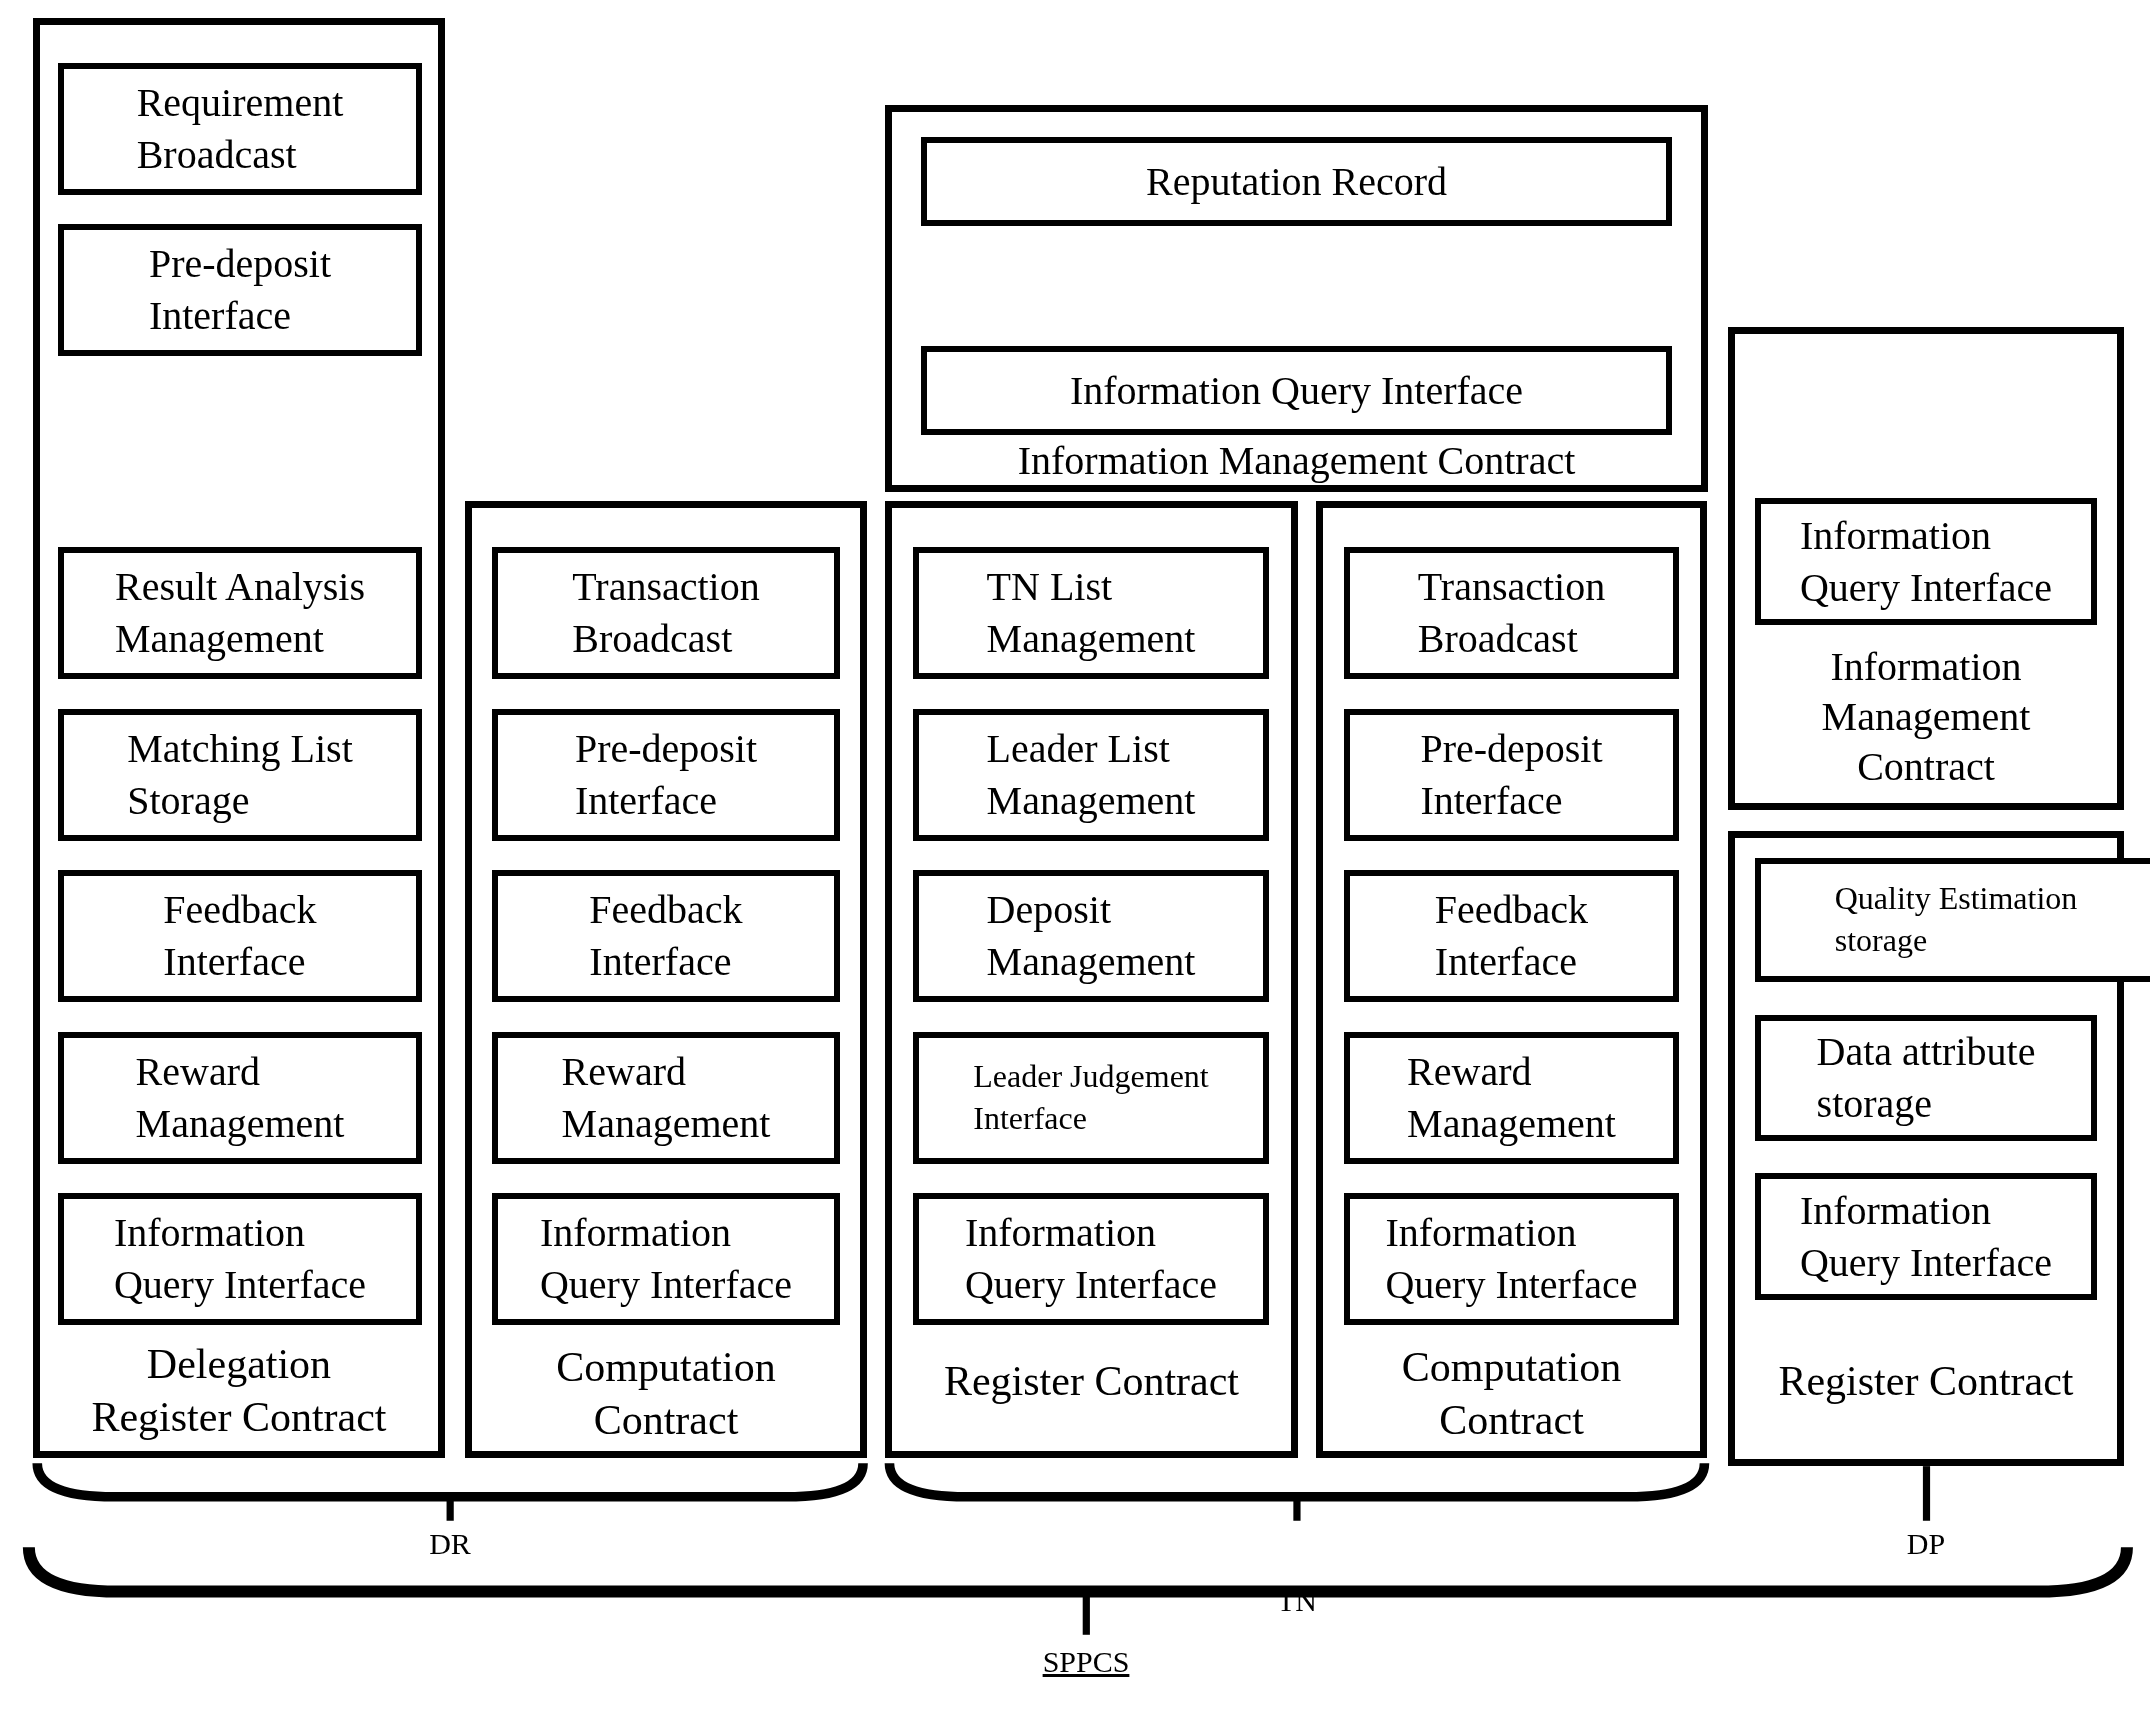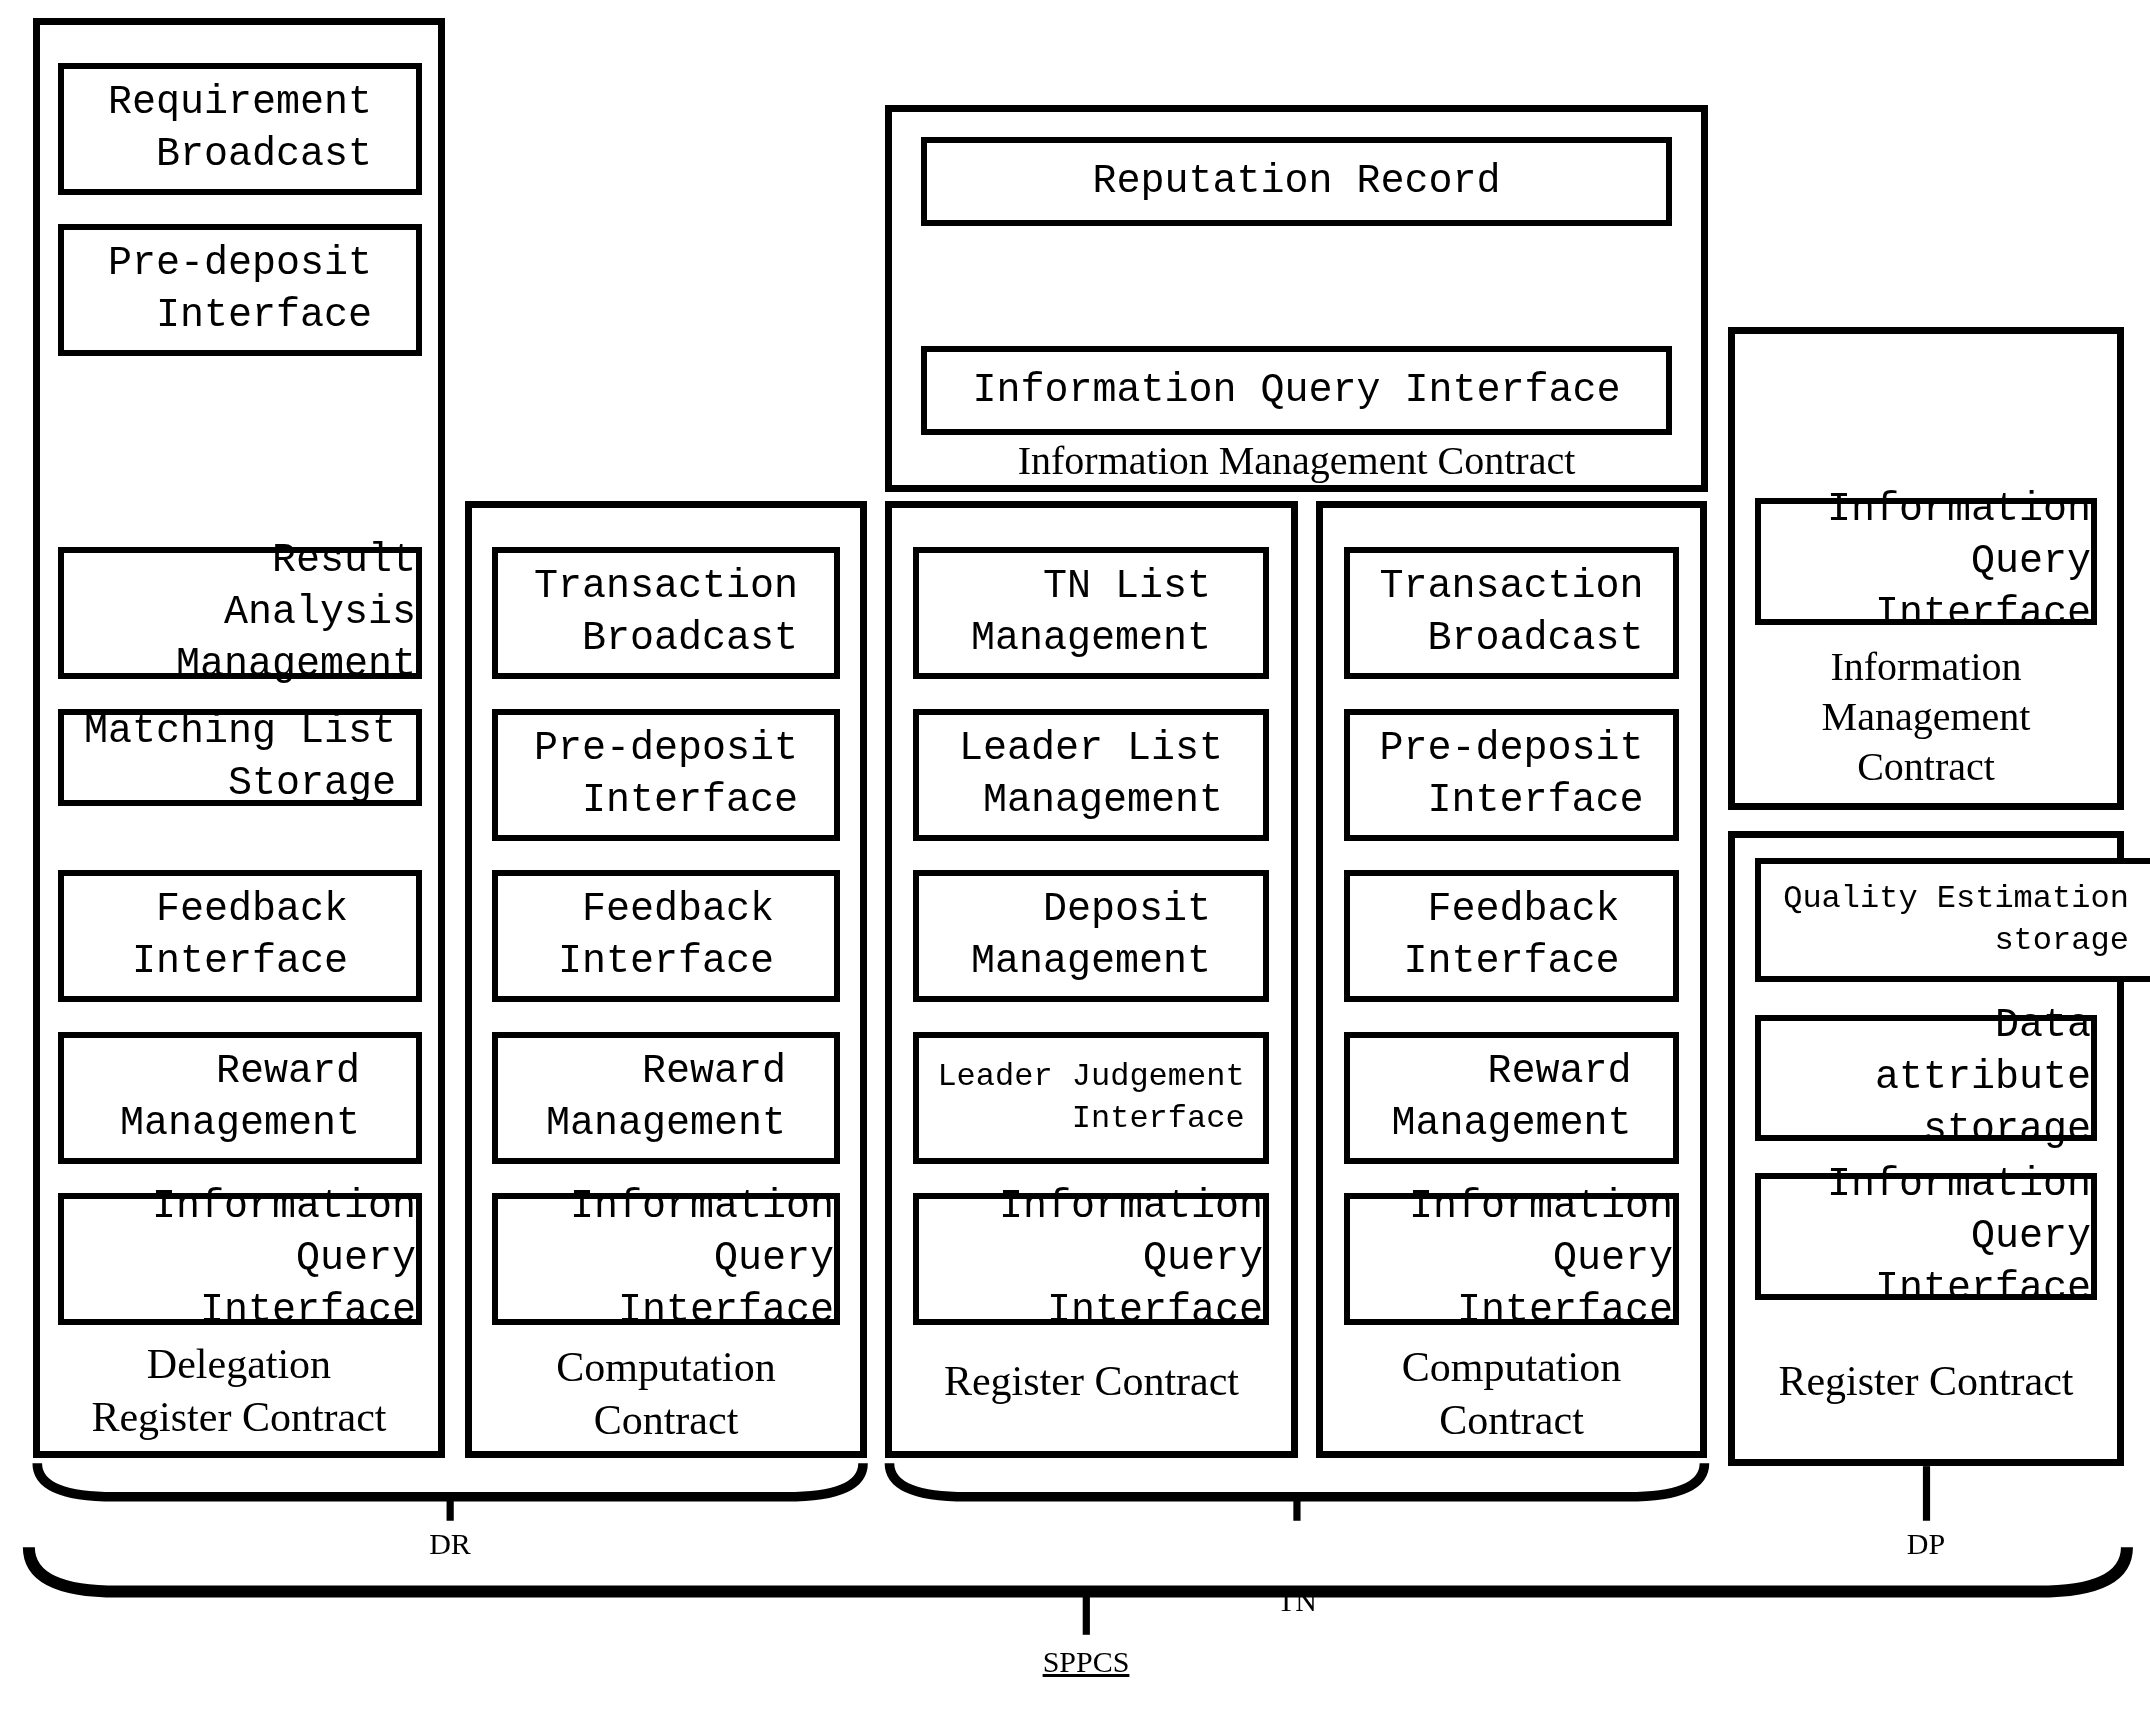--- a/index.html
+++ b/index.html
@@ -12,22 +12,22 @@
     overflow:hidden;
   }
   .outer{
     position:absolute;box-sizing:border-box;
     border:7.8px solid #000;background:#fff;
   }
   .box{
     position:absolute;box-sizing:border-box;
     border:6px solid #000;background:#fff;
     display:flex;align-items:center;justify-content:center;
-    text-align:right;white-space:pre-line;
-    font-size:40px;line-height:1.3;font-family:Liberation Mono, monospace;
+    text-align:left;white-space:pre-line;
+    font-size:40px;line-height:1.3;
   }
   .box.small{font-size:32px;}
   .plabel{
     position:absolute;box-sizing:border-box;
     display:flex;align-items:center;justify-content:center;
     text-align:center;white-space:pre-line;
     font-size:42px;line-height:1.25;
   }
   .glabel{
     position:absolute;box-sizing:border-box;
@@ -41,21 +41,21 @@
 
 <div id="canvas">
 
   <div class="outer" style="left:33px;top:18px;width:412px;height:1440px;"></div>
   <div class="box" style="left:58px;top:63px;width:364px;height:132px;">Requirement
 Broadcast</div>
   <div class="box" style="left:58px;top:224px;width:364px;height:132px;">Pre-deposit
 Interface</div>
   <div class="box" style="left:58px;top:547px;width:364px;height:132px;">Result Analysis
 Management</div>
-  <div class="box" style="left:58px;top:709px;width:364px;height:97px;">Matching List
+  <div class="box" style="left:58px;top:709px;width:364px;height:132px;">Matching List
 Storage</div>
   <div class="box" style="left:58px;top:870px;width:364px;height:132px;">Feedback
 Interface</div>
   <div class="box" style="left:58px;top:1032px;width:364px;height:132px;">Reward
 Management</div>
   <div class="box" style="left:58px;top:1193px;width:364px;height:132px;">Information
 Query Interface</div>
   <div class="plabel" style="left:45px;top:1332px;width:388px;height:117px;">Delegation
 Register Contract</div>
 

